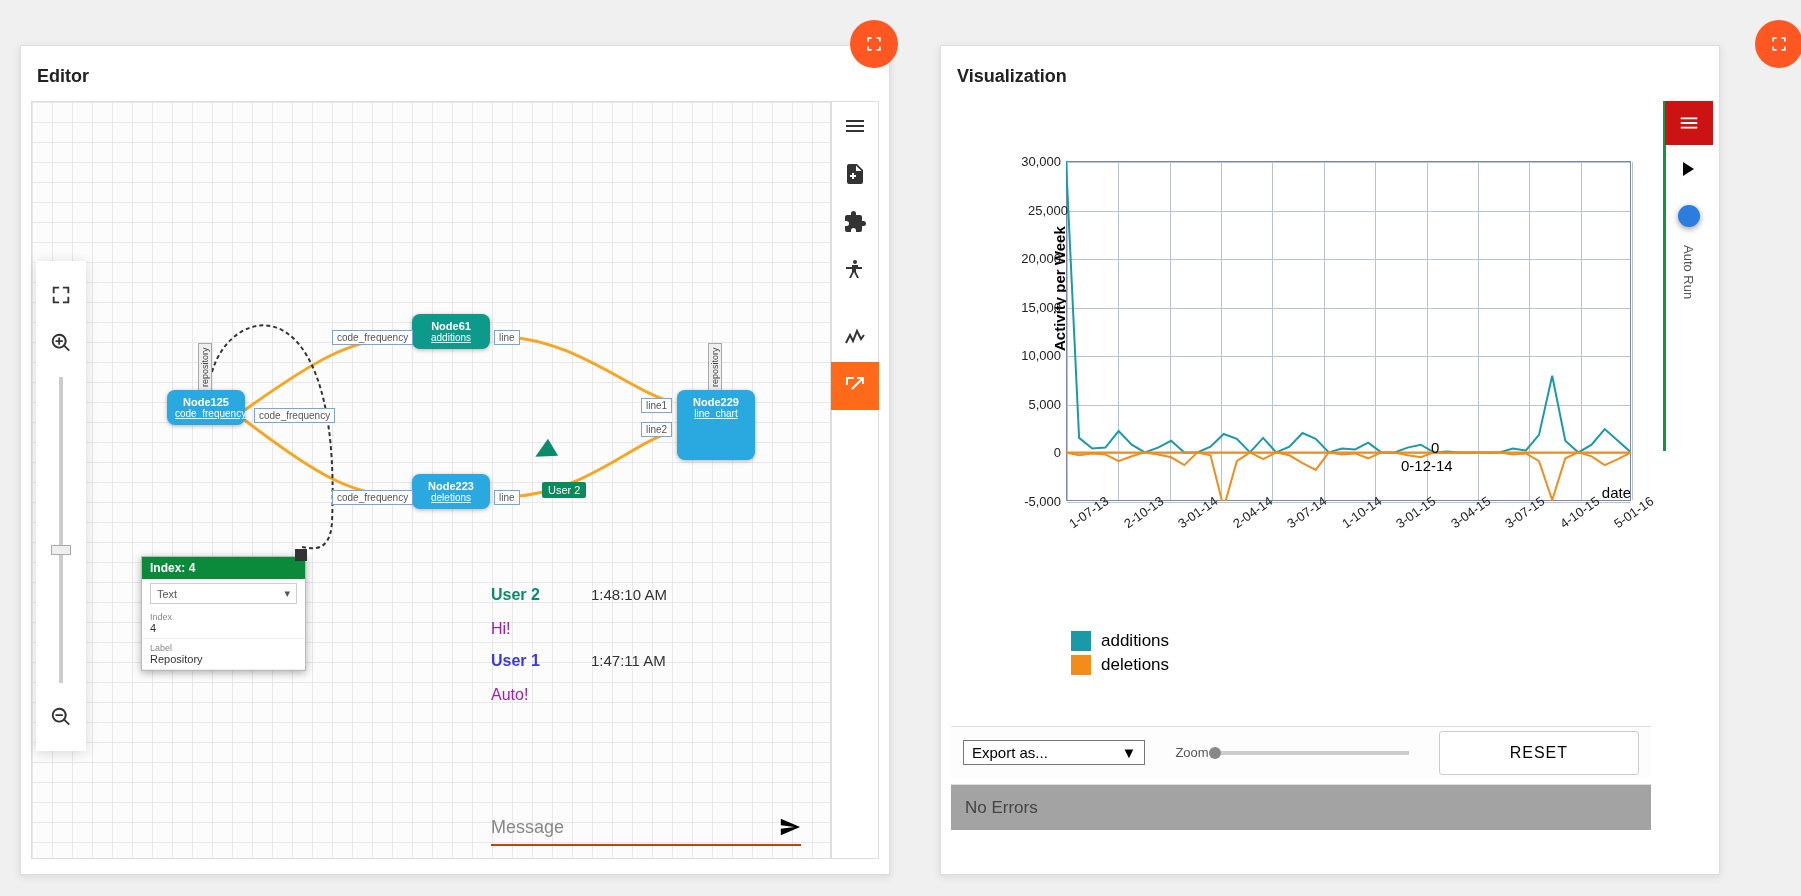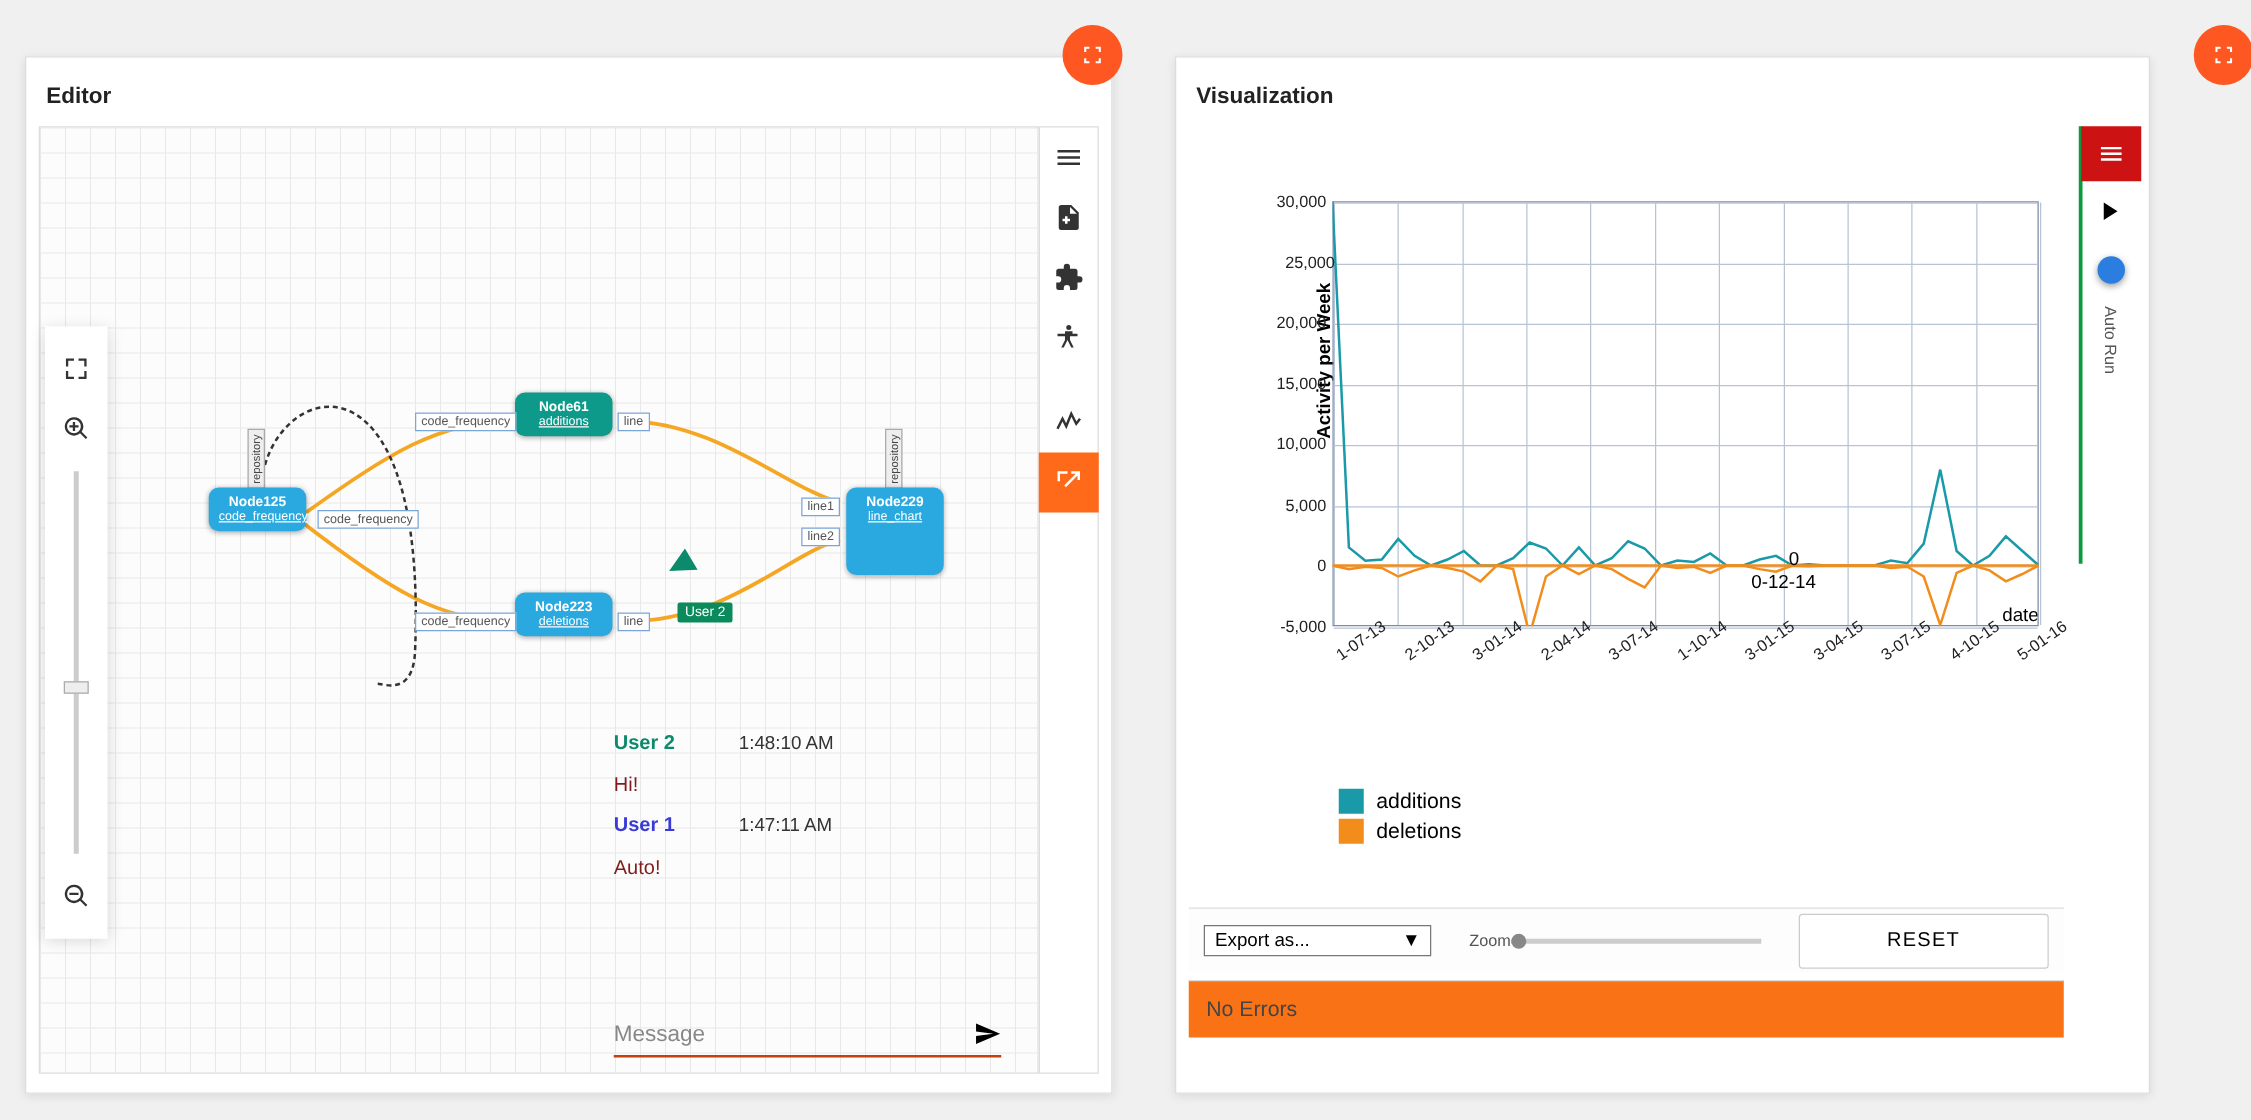--- a/index.html
+++ b/index.html
@@ -179,21 +179,21 @@
   .chat-area {
     position: absolute;
     left: 470px; top: 540px;
     width: 310px;
   }
   .chat-row { margin-bottom: 16px; display: flex; gap: 30px; align-items: baseline; }
   .chat-user { font-weight: bold; font-size: 16px; width: 70px; }
   .chat-user.u2 { color: #0b8a6c; }
   .chat-user.u1 { color: #3a3ad6; }
   .chat-ts { color: #333; font-size: 15px; }
-  .chat-msg { font-size: 16px; color: #7f1d1d; margin-top: 2px; margin-left: 0; }
+  .chat-msg { font-size: 16px; color: #a21caf; margin-top: 2px; margin-left: 0; }
   .msg-input {
     position: absolute;
     left: 470px; top: 770px; width: 310px;
     border-bottom: 2px solid #c2410c;
     display: flex; align-items: center; gap: 10px;
     padding-bottom: 6px;
   }
   .msg-input .ph { color: #888; flex: 1; font-size: 18px; }
   .msg-input svg { width: 22px; height: 22px; fill: #000; }
   
@@ -287,21 +287,21 @@
     font-size: 16px;
     background: #fff;
     cursor: pointer;
     letter-spacing: 1px;
   }
   .status-strip {
     position: absolute;
     left: 10px; top: 738px; width: 700px; height: 46px;
     border-top: 1px solid #ddd;
     display: flex; align-items: center; padding: 0 14px;
-    font-size: 17px; color: #444; background: #f97316;
+    font-size: 17px; color: #444; background: #a3a3a3;
   }
   
   .viz-sidebar {
     position: absolute;
     right: 8px; top: 55px;
     width: 48px; height: 350px;
     border-left: 3px solid #0b9a3c;
     background: #fff;
     display: flex; flex-direction: column; align-items: center;
   }
@@ -414,20 +414,35 @@
     <div class="zoom-slider">
       <div class="thumb"></div>
     </div>
     <div class="tool">
       <svg viewBox="0 0 24 24">
           <path d="M10 2a8 8 0 105.3 14l5 5 1.4-1.4-5-5A8 8 0 0010 2zm0 2a6 6 0 110 12 6 6 0 010-12zM6 9h8v2H6V9z"></path>
         </svg>
     </div>
   </div>
 
+  <div class="prop-panel">
+    <div class="header">Index: 4</div>
+    <div class="prop-dd">
+      <span>Text</span>
+      <span>▾</span>
+    </div>
+    <div class="row">
+      <span class="lbl">Index</span>
+      <span class="val">4</span>
+    </div>
+    <div class="row">
+      <span class="lbl">Label</span>
+      <span class="val">Repository</span>
+    </div>
+  </div>
 
   <div class="chat-area">
     <div class="chat-row">
       <span class="chat-user u2">User 2</span>
       <span class="chat-ts">1:48:10 AM</span>
     </div>
     <div class="chat-msg">Hi!</div>
     <div style="height:14px"></div>
     <div class="chat-row">
       <span class="chat-user u1">User 1</span>

